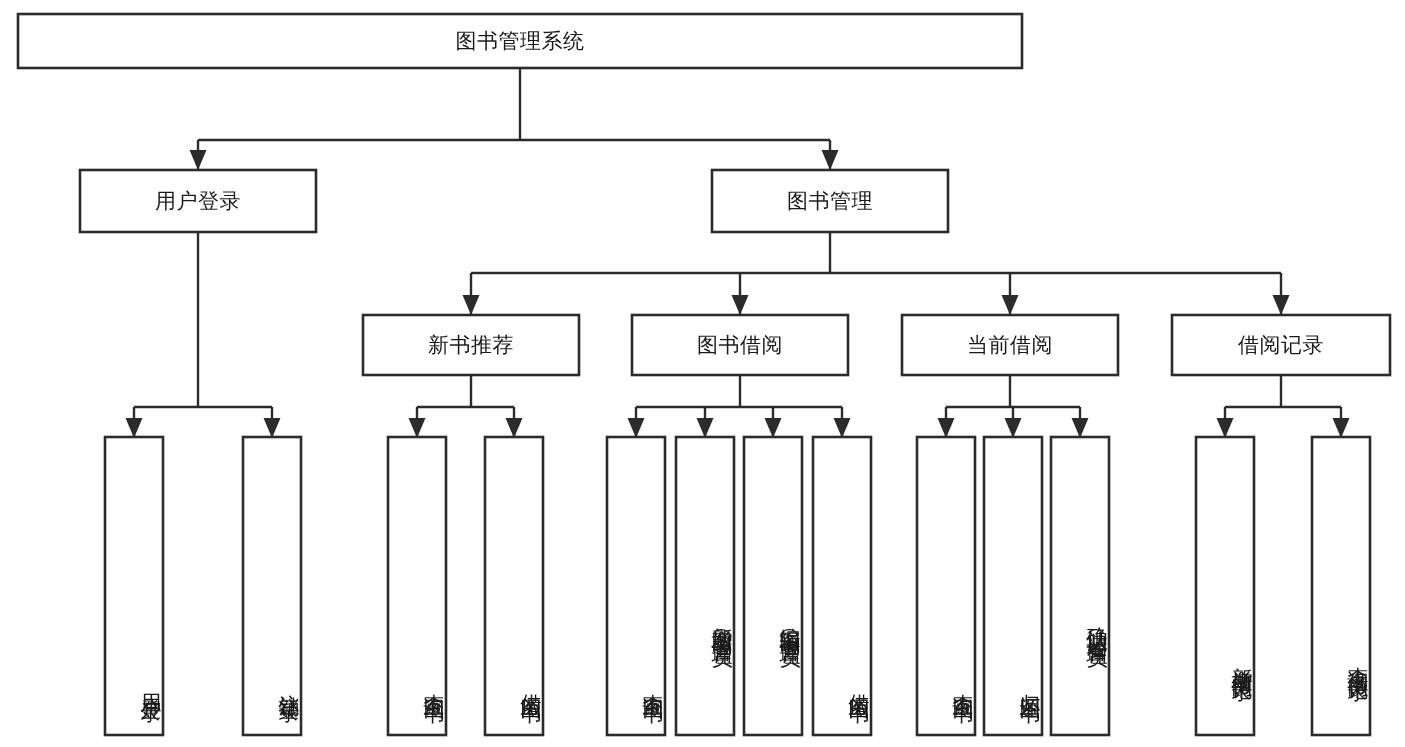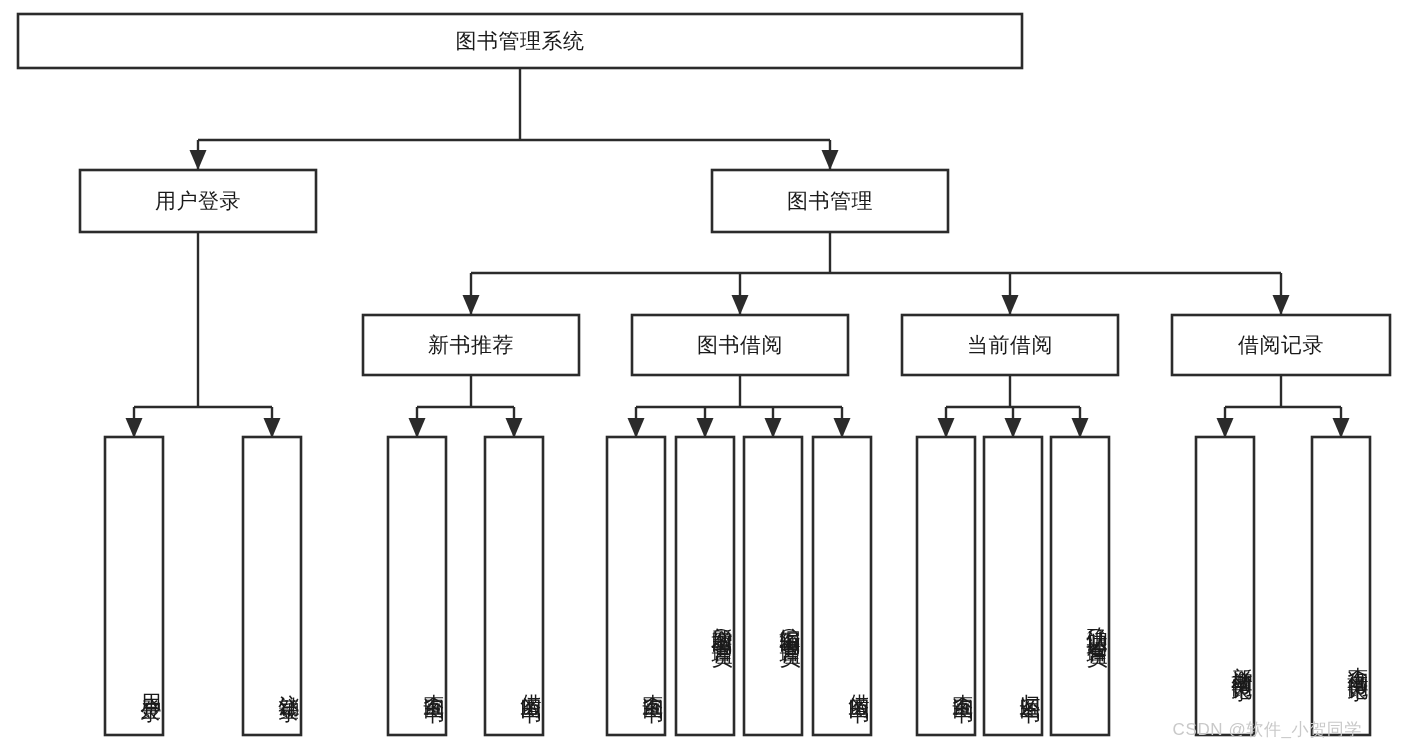--- a/index.html
+++ b/index.html
@@ -11,20 +11,21 @@
     width: 1405px;
     height: 747px;
     font-family: "Liberation Sans", "DejaVu Sans", sans-serif;
     overflow: hidden;
     position: relative;
   }
   #diagram-root {
     position: relative;
     width: 1370px;
     height: 747px;
+    padding-left: 28px;
   }
   svg.flow {
     position: absolute;
     top: 0;
     left: 0;
     width: 1405px;
     height: 747px;
   }
   .node-rect {
     fill: #ffffff;
@@ -204,14 +205,13 @@
         <span>确认归还（管理员）</span>
       </div>
       <div class="leaf-label" style="left: 1196px; top: 441px; width: 58px; height: 290px; padding-top: 73px;">
         <span>新增借阅记录</span>
       </div>
       <div class="leaf-label" style="left: 1312px; top: 441px; width: 58px; height: 290px; padding-top: 73px;">
         <span>查询借阅记录</span>
       </div>
     </div>
 
-  <div class="watermark">CSDN @软件_小贺同学</div>
 </div>
 
 </body></html>

